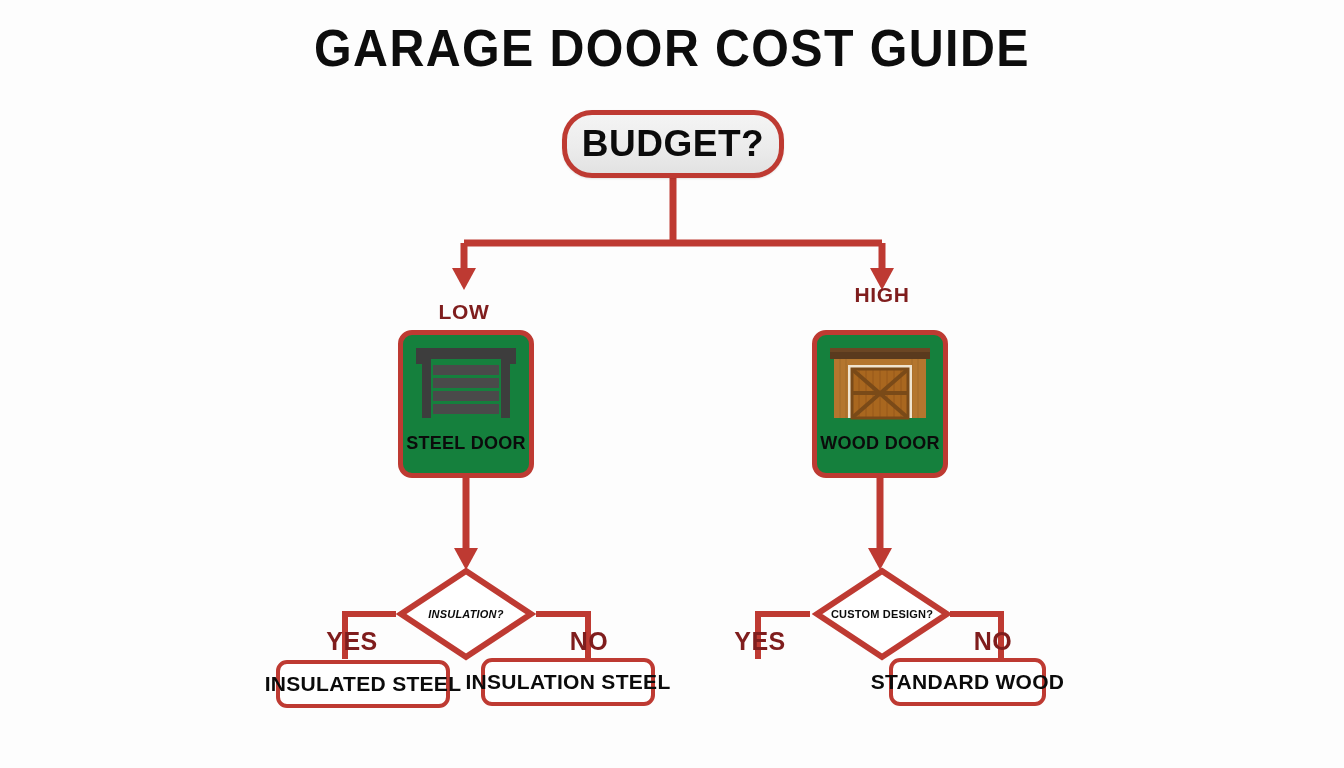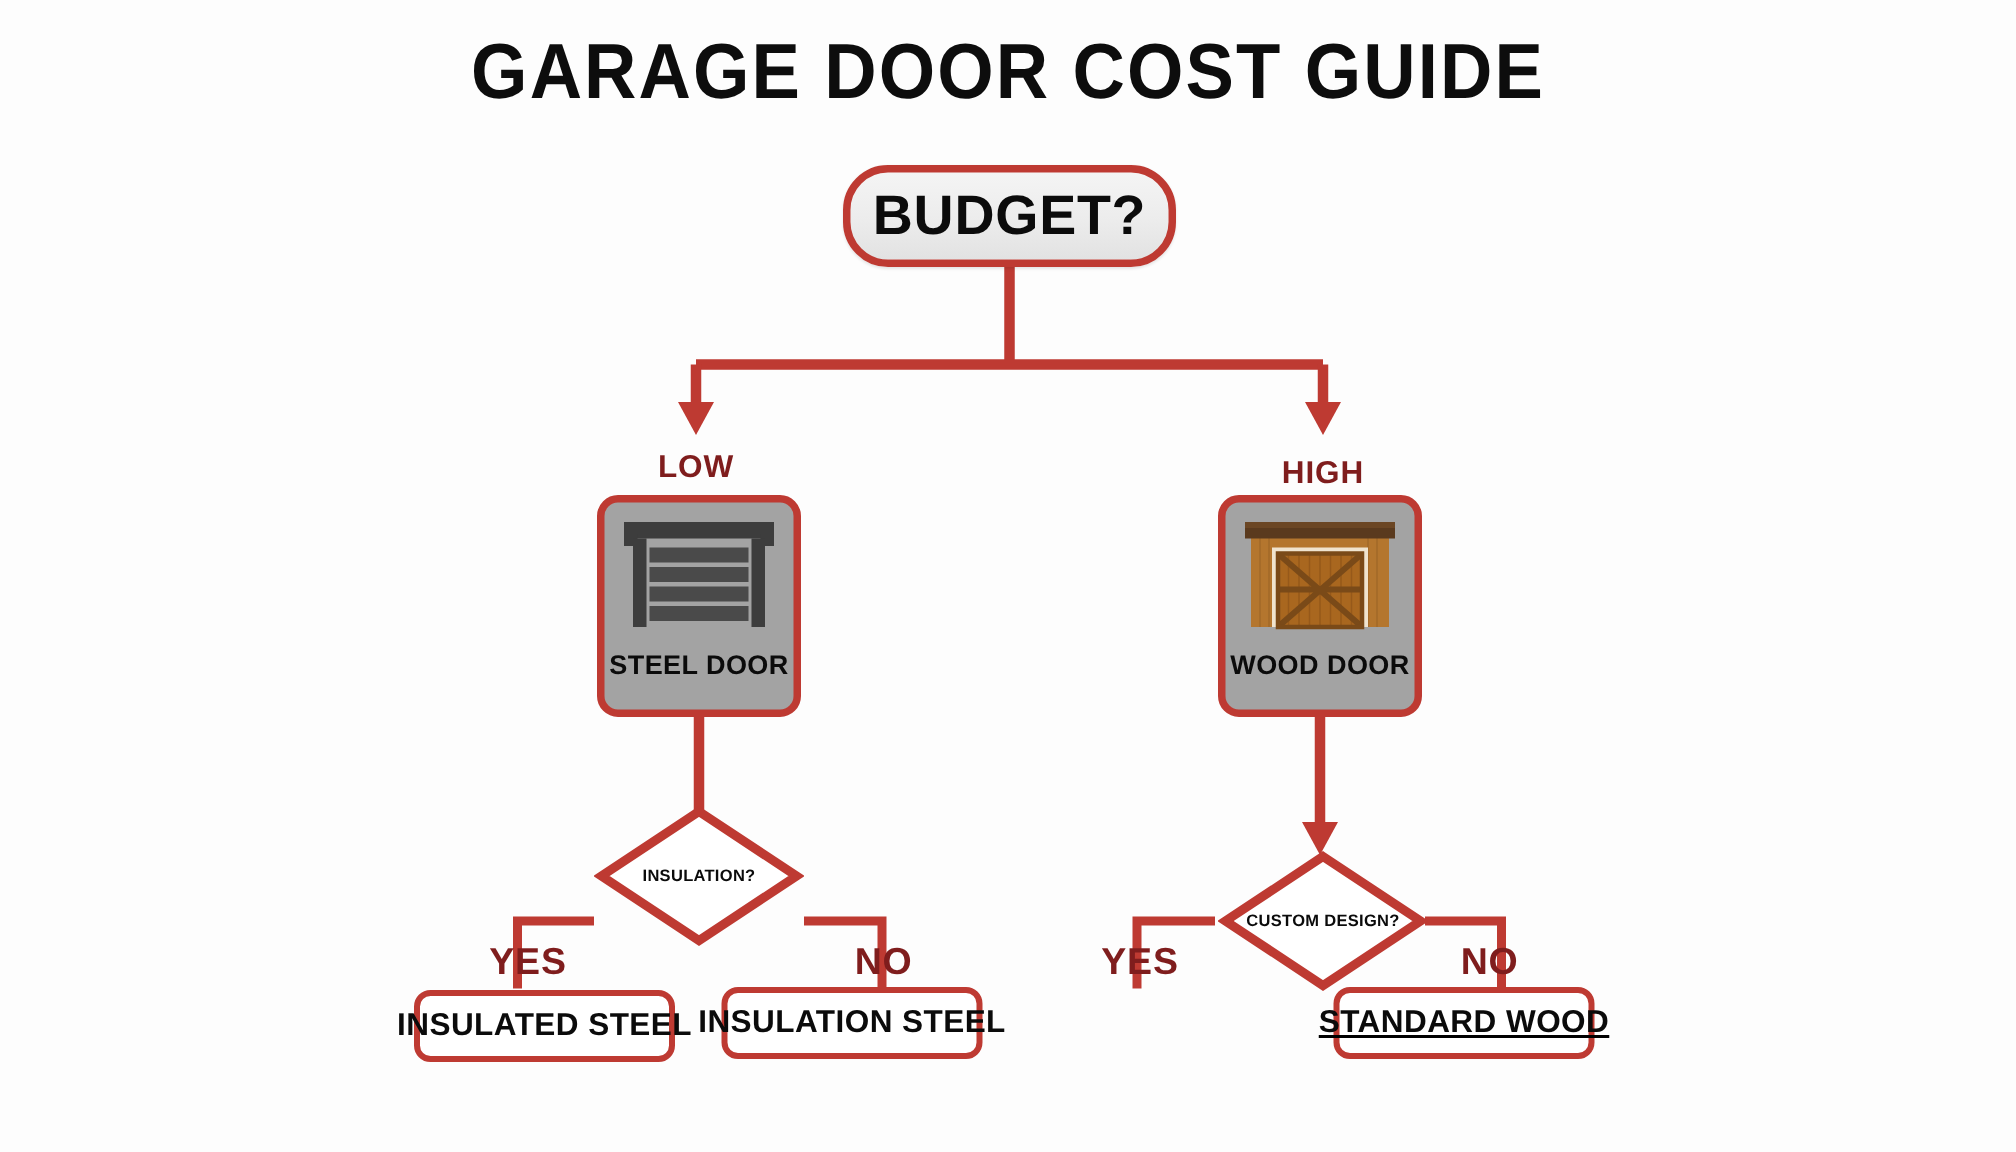--- a/index.html
+++ b/index.html
@@ -88,21 +88,21 @@
   }
 
   
   .card {
     position: absolute;
     width: 136px;
     height: 148px;
     box-sizing: border-box;
     border: 5px solid #BE3A32;
     border-radius: 14px;
-    background: #a3a3a3;
+    background: #15803d;
     display: flex;
     flex-direction: column;
     align-items: center;
     justify-content: flex-start;
   }
   .card .icon-wrap {
     width: 100%;
     height: 96px;
     display: flex;
     align-items: center;
@@ -216,21 +216,21 @@
       <path d="M758,640 L758,659"></path>
       <path d="M1001,640 L1001,659"></path>
     </g>
   </svg>
 
   <div class="root-node">
     <span class="label">BUDGET?</span>
   </div>
 
   <div class="edge-label" style="left:464px; top:300px;">LOW</div>
-  <div class="edge-label" style="left:882px; top:304px;">HIGH</div>
+  <div class="edge-label" style="left:882px; top:283px;">HIGH</div>
 
   <div class="card" style="left:398px; top:330px;">
     <div class="icon-wrap">
       <svg width="108" height="86" viewBox="0 0 108 86" xmlns="http://www.w3.org/2000/svg">
 
         <rect x="4" y="8" width="100" height="11" fill="#3d3d3d"></rect>
 
         <rect x="4" y="16" width="9" height="8" fill="#3d3d3d"></rect>
         <rect x="95" y="16" width="9" height="8" fill="#3d3d3d"></rect>
 
@@ -284,21 +284,21 @@
         </g>
 
         <rect x="26" y="51" width="56" height="4" fill="#7a4a18"></rect>
 
         <rect x="26" y="29" width="56" height="49" fill="none" stroke="#7a4a18" stroke-width="3"></rect>
       </svg>
     </div>
     <span class="card-label">WOOD DOOR</span>
   </div>
 
-  <div class="diamond-wrap" style="left:396px; top:536px;">
+  <div class="diamond-wrap" style="left:396px; top:566px;font-style:italic;">
     <svg width="140" height="96" viewBox="0 0 140 96" xmlns="http://www.w3.org/2000/svg">
       <polygon points="70,5 135,48 70,91 5,48" fill="#ffffff" stroke="#BE3A32" stroke-width="6"></polygon>
     </svg>
     <span class="diamond-text">INSULATION?</span>
   </div>
 
   <div class="diamond-wrap" style="left:812px; top:566px;">
     <svg width="140" height="96" viewBox="0 0 140 96" xmlns="http://www.w3.org/2000/svg">
       <polygon points="70,5 135,48 70,91 5,48" fill="#ffffff" stroke="#BE3A32" stroke-width="6"></polygon>
     </svg>
@@ -313,17 +313,17 @@
 
   <div class="outcome" style="left:276px; top:660px; width:174px;">
     <span class="label">INSULATED STEEL</span>
   </div>
 
   <div class="outcome" style="left:481px; top:658px; width:174px;">
     <span class="label">INSULATION STEEL</span>
   </div>
 
 
-  <div class="outcome" style="left:889px; top:658px; width:174px;text-decoration:underline;">
+  <div class="outcome" style="left:889px; top:658px; width:157px;">
     <span class="label">STANDARD WOOD</span>
   </div>
 
 </div>
 
 </body></html>

